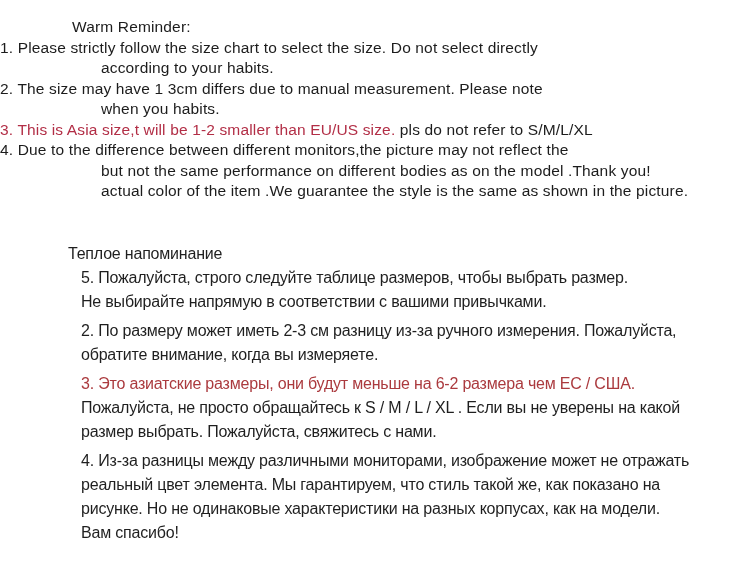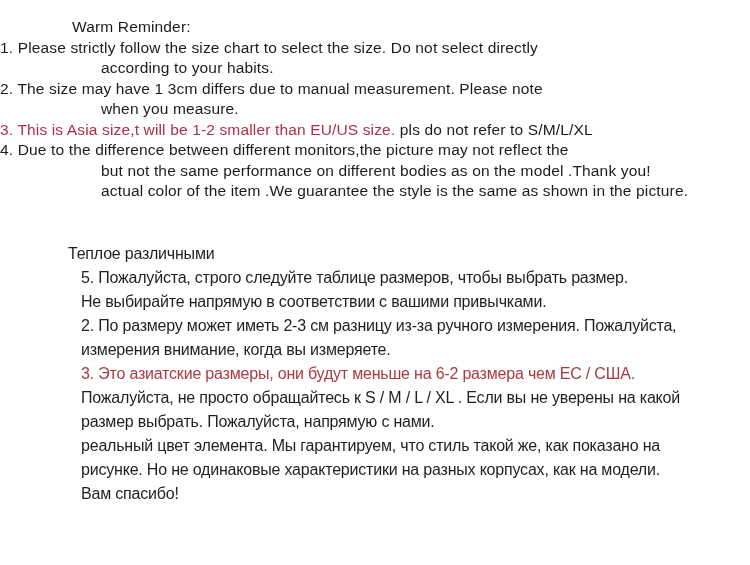--- a/index.html
+++ b/index.html
@@ -36,55 +36,56 @@
     position: absolute;
     top: 242px;
     left: 0;
     color: var(--text-ru, #1f1f1f);
     font-size: 16px;
     line-height: 24px;
     letter-spacing: -0.2px;
   }
   .ru .title { margin-left: 68px; white-space: nowrap; }
   .ru .line { margin-left: 81px; white-space: nowrap; }
-  .ru .gap { }
+  .ru .gap { margin-top: 5px; }
   .red-ru { color: var(--red-ru, #ab3a3e); }
 </style>
 </head>
 <body>
 
 <div class="page">
 
   <section class="en">
     <div class="title">Warm Reminder:</div>
 
     <div class="l1">1. Please strictly follow the size chart to select the size. Do not select directly</div>
     <div class="l2">according to your habits.</div>
 
     <div class="l1">2. The size may have 1 3cm differs due to manual measurement. Please note</div>
-    <div class="l2">when you measure.</div>
+    <div class="l2">when you habits.</div>
 
     <div class="l1"><span class="red-en">3. This is Asia size,t will be 1-2 smaller than EU/US size.</span><span> pls do not refer to S/M/L/XL</span></div>
 
     <div class="l1">4. Due to the difference between different monitors,the picture may not reflect the</div>
     <div class="l2">but not the same performance on different bodies as on the model .Thank you!</div>
     <div class="l2">actual color of the item .We guarantee the style is the same as shown in the picture.</div>
   </section>
 
   <section class="ru">
-    <div class="title">Теплое различными</div>
+    <div class="title">Теплое напоминание</div>
 
     <div class="line">5. Пожалуйста, строго следуйте таблице размеров, чтобы выбрать размер.</div>
     <div class="line">Не выбирайте напрямую в соответствии с вашими привычками.</div>
 
     <div class="line gap">2. По размеру может иметь 2-3 см разницу из-за ручного измерения. Пожалуйста,</div>
-    <div class="line">измерения внимание, когда вы измеряете.</div>
+    <div class="line">обратите внимание, когда вы измеряете.</div>
 
     <div class="line gap red-ru">3. Это азиатские размеры, они будут меньше на 6-2 размера чем ЕС / США.</div>
     <div class="line">Пожалуйста, не просто обращайтесь к S / M / L / XL . Если вы не уверены на какой</div>
-    <div class="line">размер выбрать. Пожалуйста, напрямую с нами.</div>
+    <div class="line">размер выбрать. Пожалуйста, свяжитесь с нами.</div>
 
+    <div class="line gap">4. Из-за разницы между различными мониторами, изображение может не отражать</div>
     <div class="line">реальный цвет элемента. Мы гарантируем, что стиль такой же, как показано на</div>
     <div class="line">рисунке. Но не одинаковые характеристики на разных корпусах, как на модели.</div>
     <div class="line">Вам спасибо!</div>
   </section>
 
 </div>
 
 </body></html>

